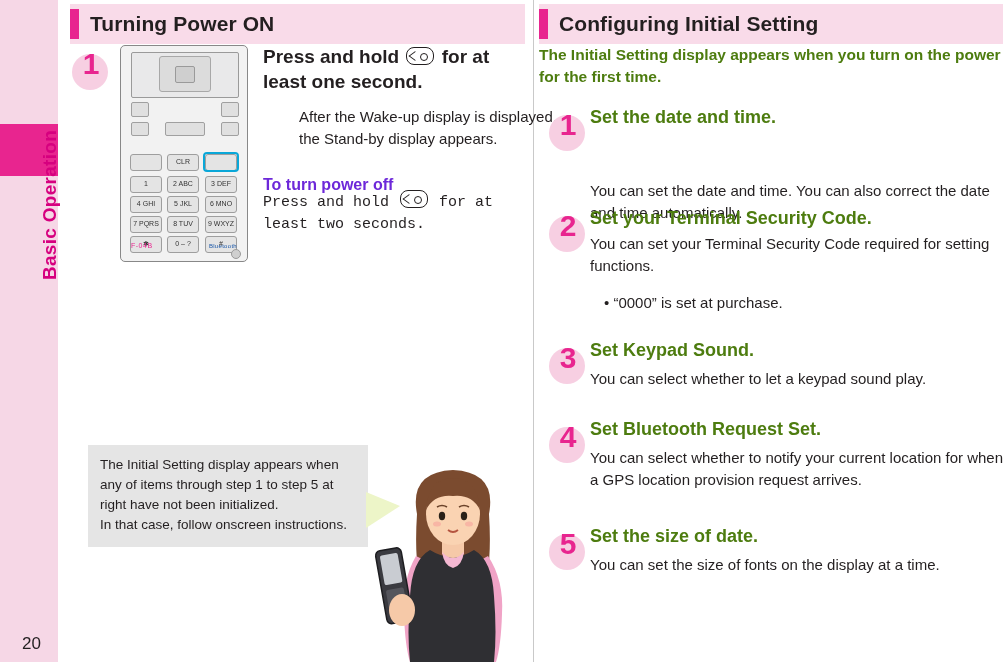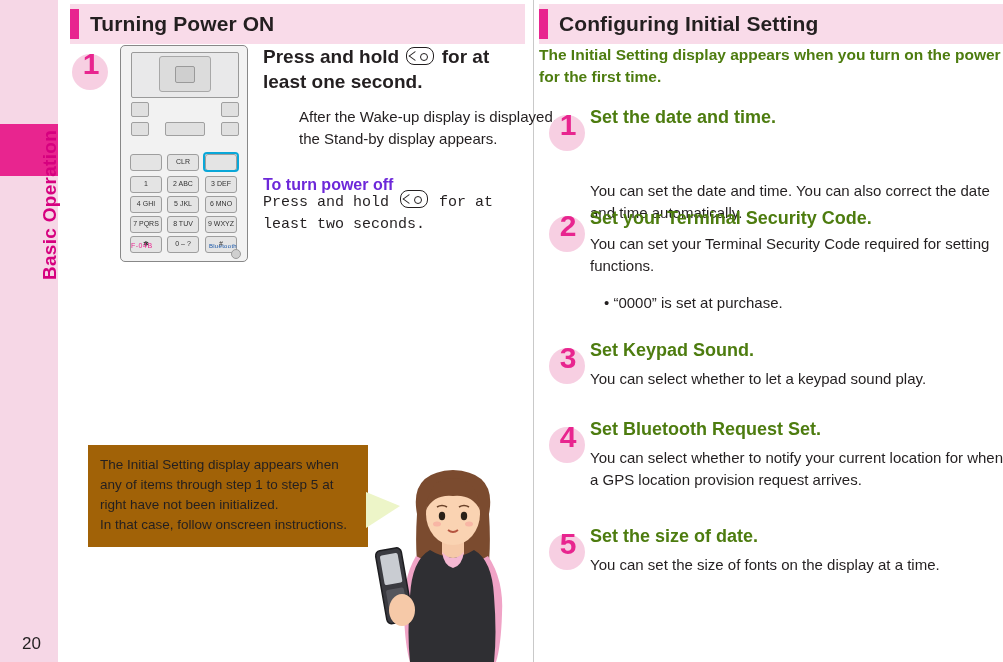--- a/index.html
+++ b/index.html
@@ -249,21 +249,21 @@
     background: #cfcfcf;
     border: 1px solid #9a9a9a;
   }
 
   
   .callout {
     position: absolute;
     left: 88px;
     top: 445px;
     width: 280px;
-    background: #a16207;
+    background: #e5e5e5;
     padding: 10px 12px 12px 12px;
     box-sizing: border-box;
     font-size: 13.5px;
     line-height: 20px;
     color: #231f20;
   }
   .callout-tail {
     position: absolute;
     left: 366px;
     top: 492px;

